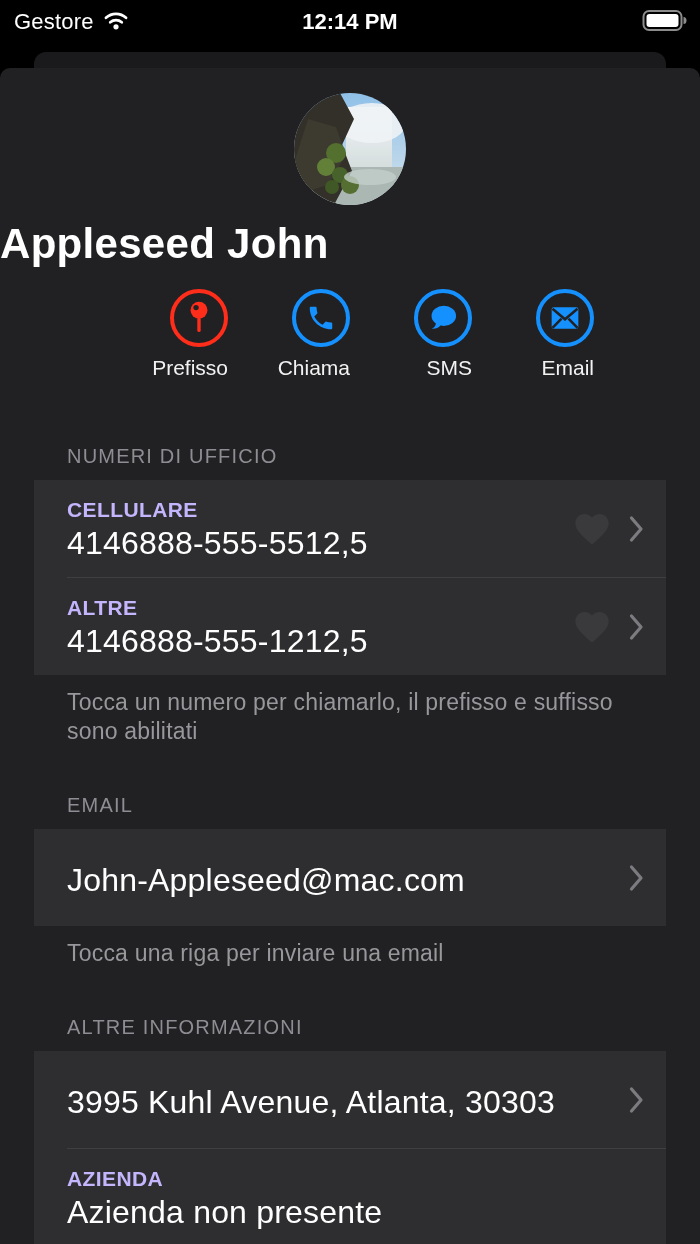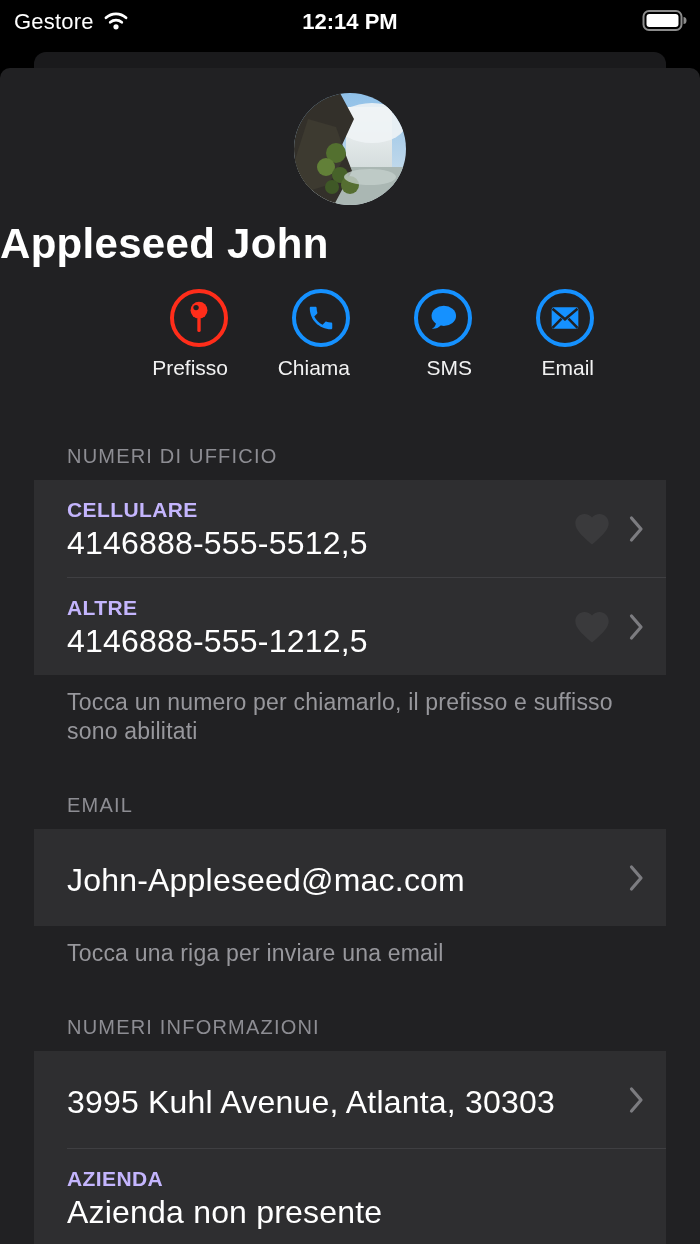--- a/index.html
+++ b/index.html
@@ -195,21 +195,21 @@
           <span class="chev">
             <svg width="15" height="28" viewBox="0 0 15 28">
                 <path d="M2.5 3 L12 14 L2.5 25" fill="none" stroke="#7c7c80" stroke-width="3.2" stroke-linecap="round" stroke-linejoin="round"></path>
               </svg>
           </span>
         </div>
       </div>
     </div>
     <div class="hint">Tocca una riga per inviare una email</div>
 
-    <div class="section-header mt2">NUMERI INFORMAZIONI</div>
+    <div class="section-header mt2">ALTRE INFORMAZIONI</div>
     <div class="card">
       <div class="row">
         <div class="row-main">
           <div class="row-value">3995 Kuhl Avenue, Atlanta, 30303</div>
         </div>
         <div class="row-accessories">
           <span class="chev">
             <svg width="15" height="28" viewBox="0 0 15 28">
                 <path d="M2.5 3 L12 14 L2.5 25" fill="none" stroke="#7c7c80" stroke-width="3.2" stroke-linecap="round" stroke-linejoin="round"></path>
               </svg>

